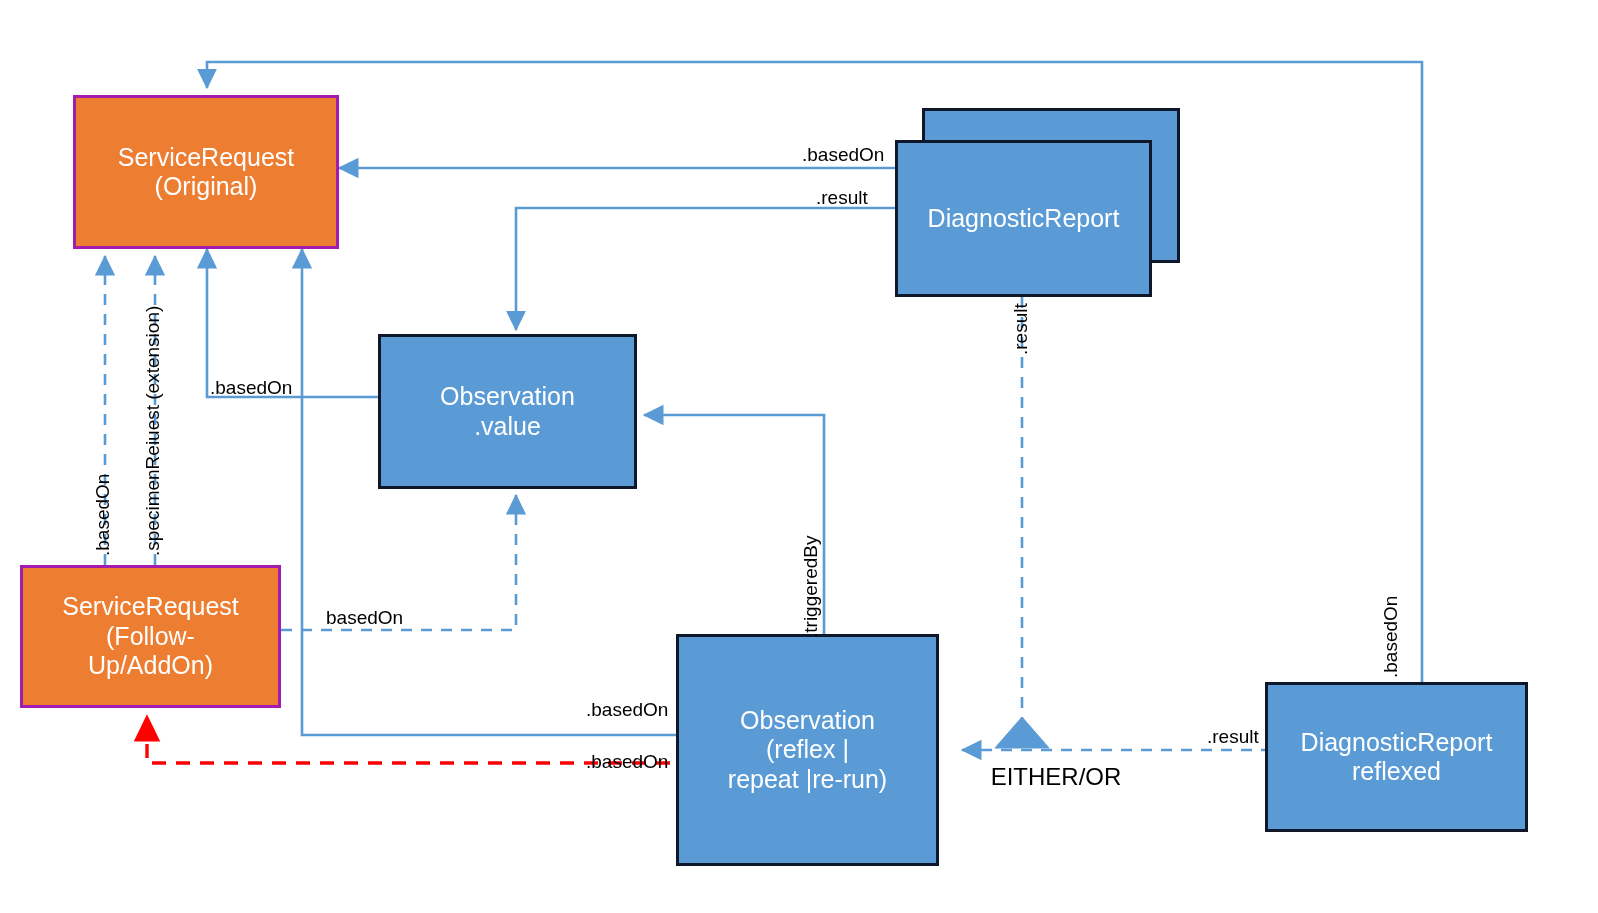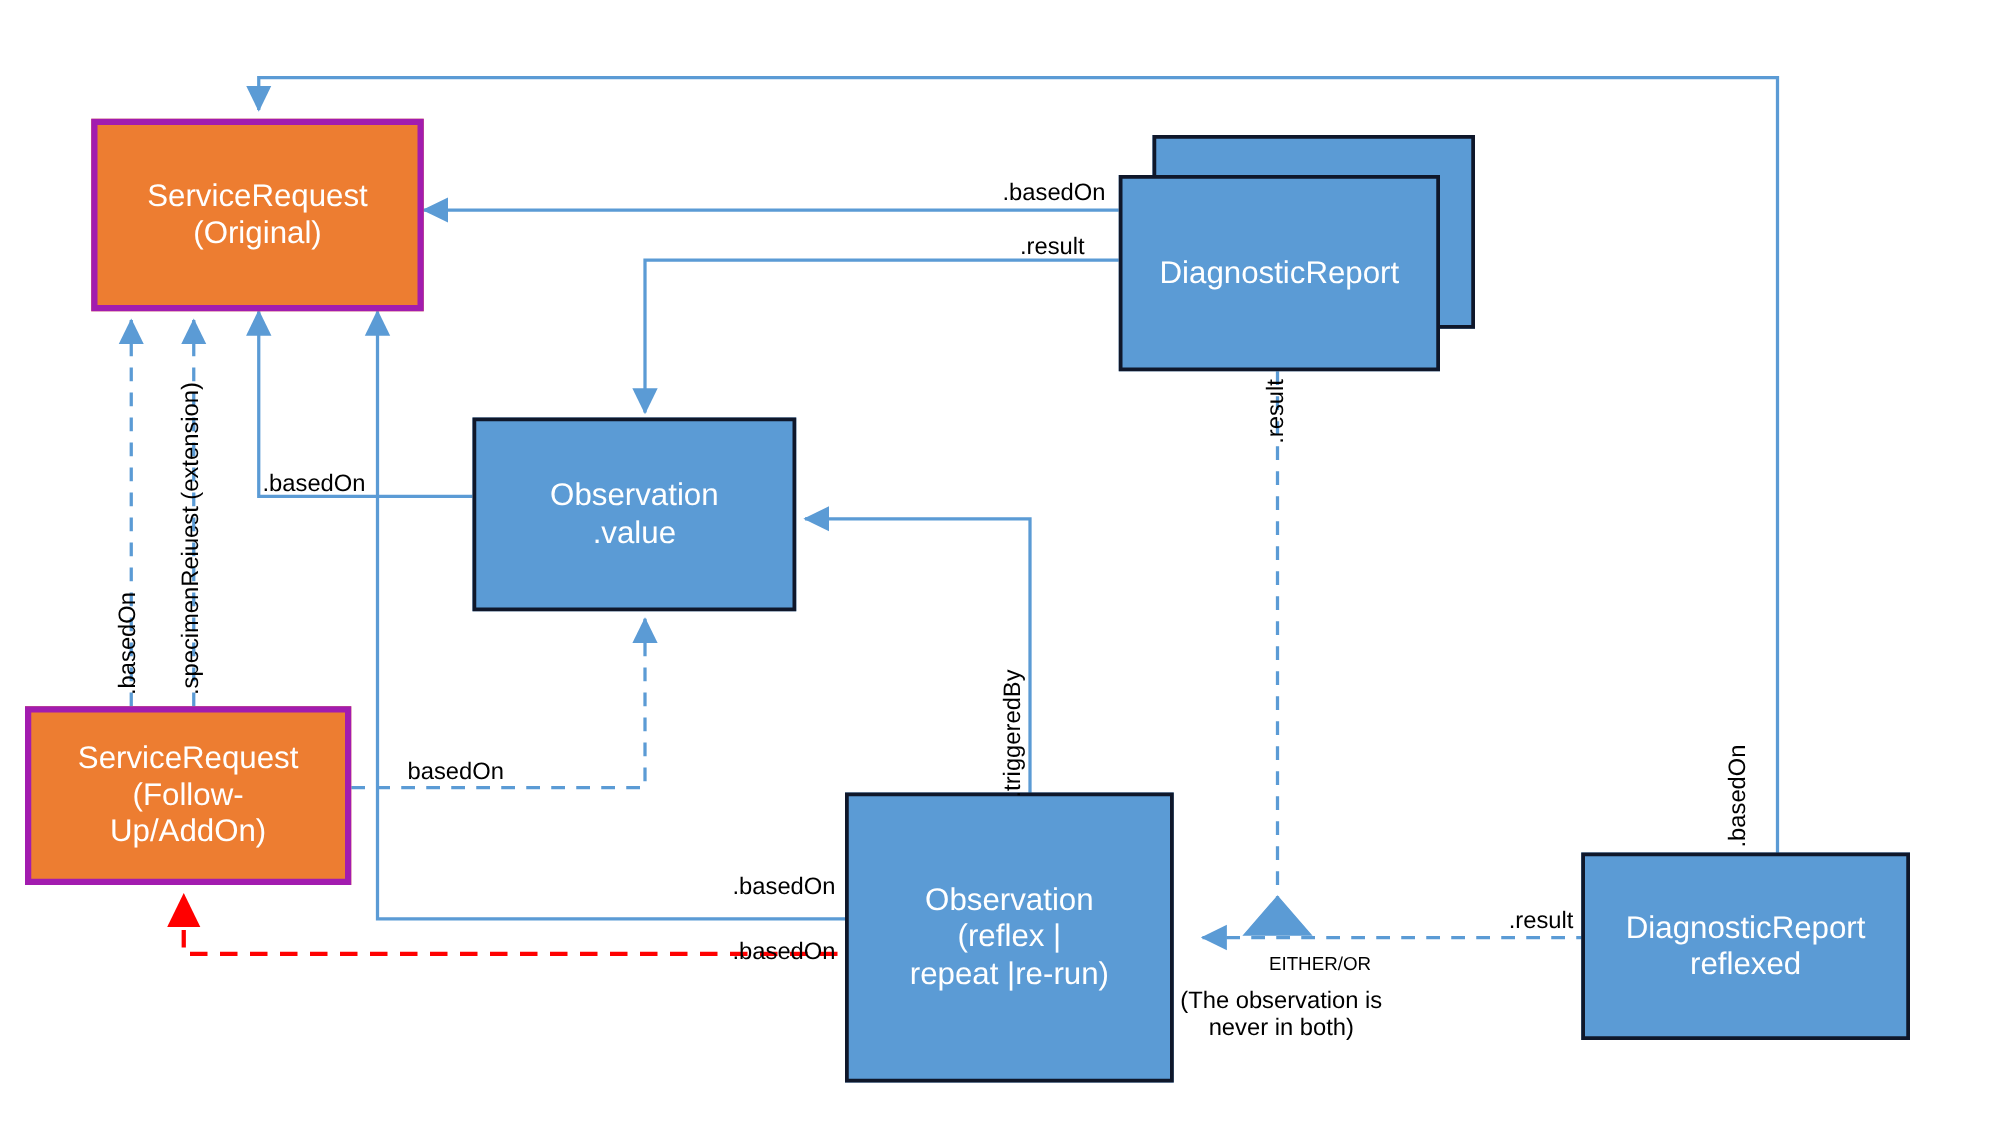--- a/index.html
+++ b/index.html
@@ -31,21 +31,21 @@
     display: flex;
     align-items: center;
     justify-content: center;
     text-align: center;
     color: #ffffff;
     line-height: 1.18;
     white-space: pre-line;
   }
   .node-orange {
     background: #ED7D31;
-    border: 5px solid #a21caf;
+    border: 3px solid #a21caf;
   }
   .node-blue {
     background: #5B9BD5;
     border: 3px solid #0f172a;
   }
   .label {
     position: absolute;
     color: #000000;
     font-size: 19px;
     white-space: nowrap;
@@ -155,18 +155,16 @@
   <div class="label-rot" style="left:92px; top:556px;">.basedOn</div>
 
   <div class="label-rot" style="left:142px; top:556px;">.specimenReiuest (extension)</div>
 
   <div class="label-rot" style="left:800px; top:638px;">.triggeredBy</div>
 
   <div class="label-rot" style="left:1010px; top:355px;">.result</div>
 
   <div class="label-rot" style="left:1380px; top:678px;">.basedOn</div>
 
-  <div class="note" style="left:938px; top:763px; width:172px; font-size:15px;padding-left:32px;">EITHER/OR</div>
+  <div class="note" style="left:938px; top:763px; width:172px; font-size:24px;padding-left:32px;">EITHER/OR</div>
 
-  <div class="note" style="left:930px; top:790px; width:190px; font-size:19px;">(The observation is
-never in both)</div>
 
 </div>
 
 </body></html>

